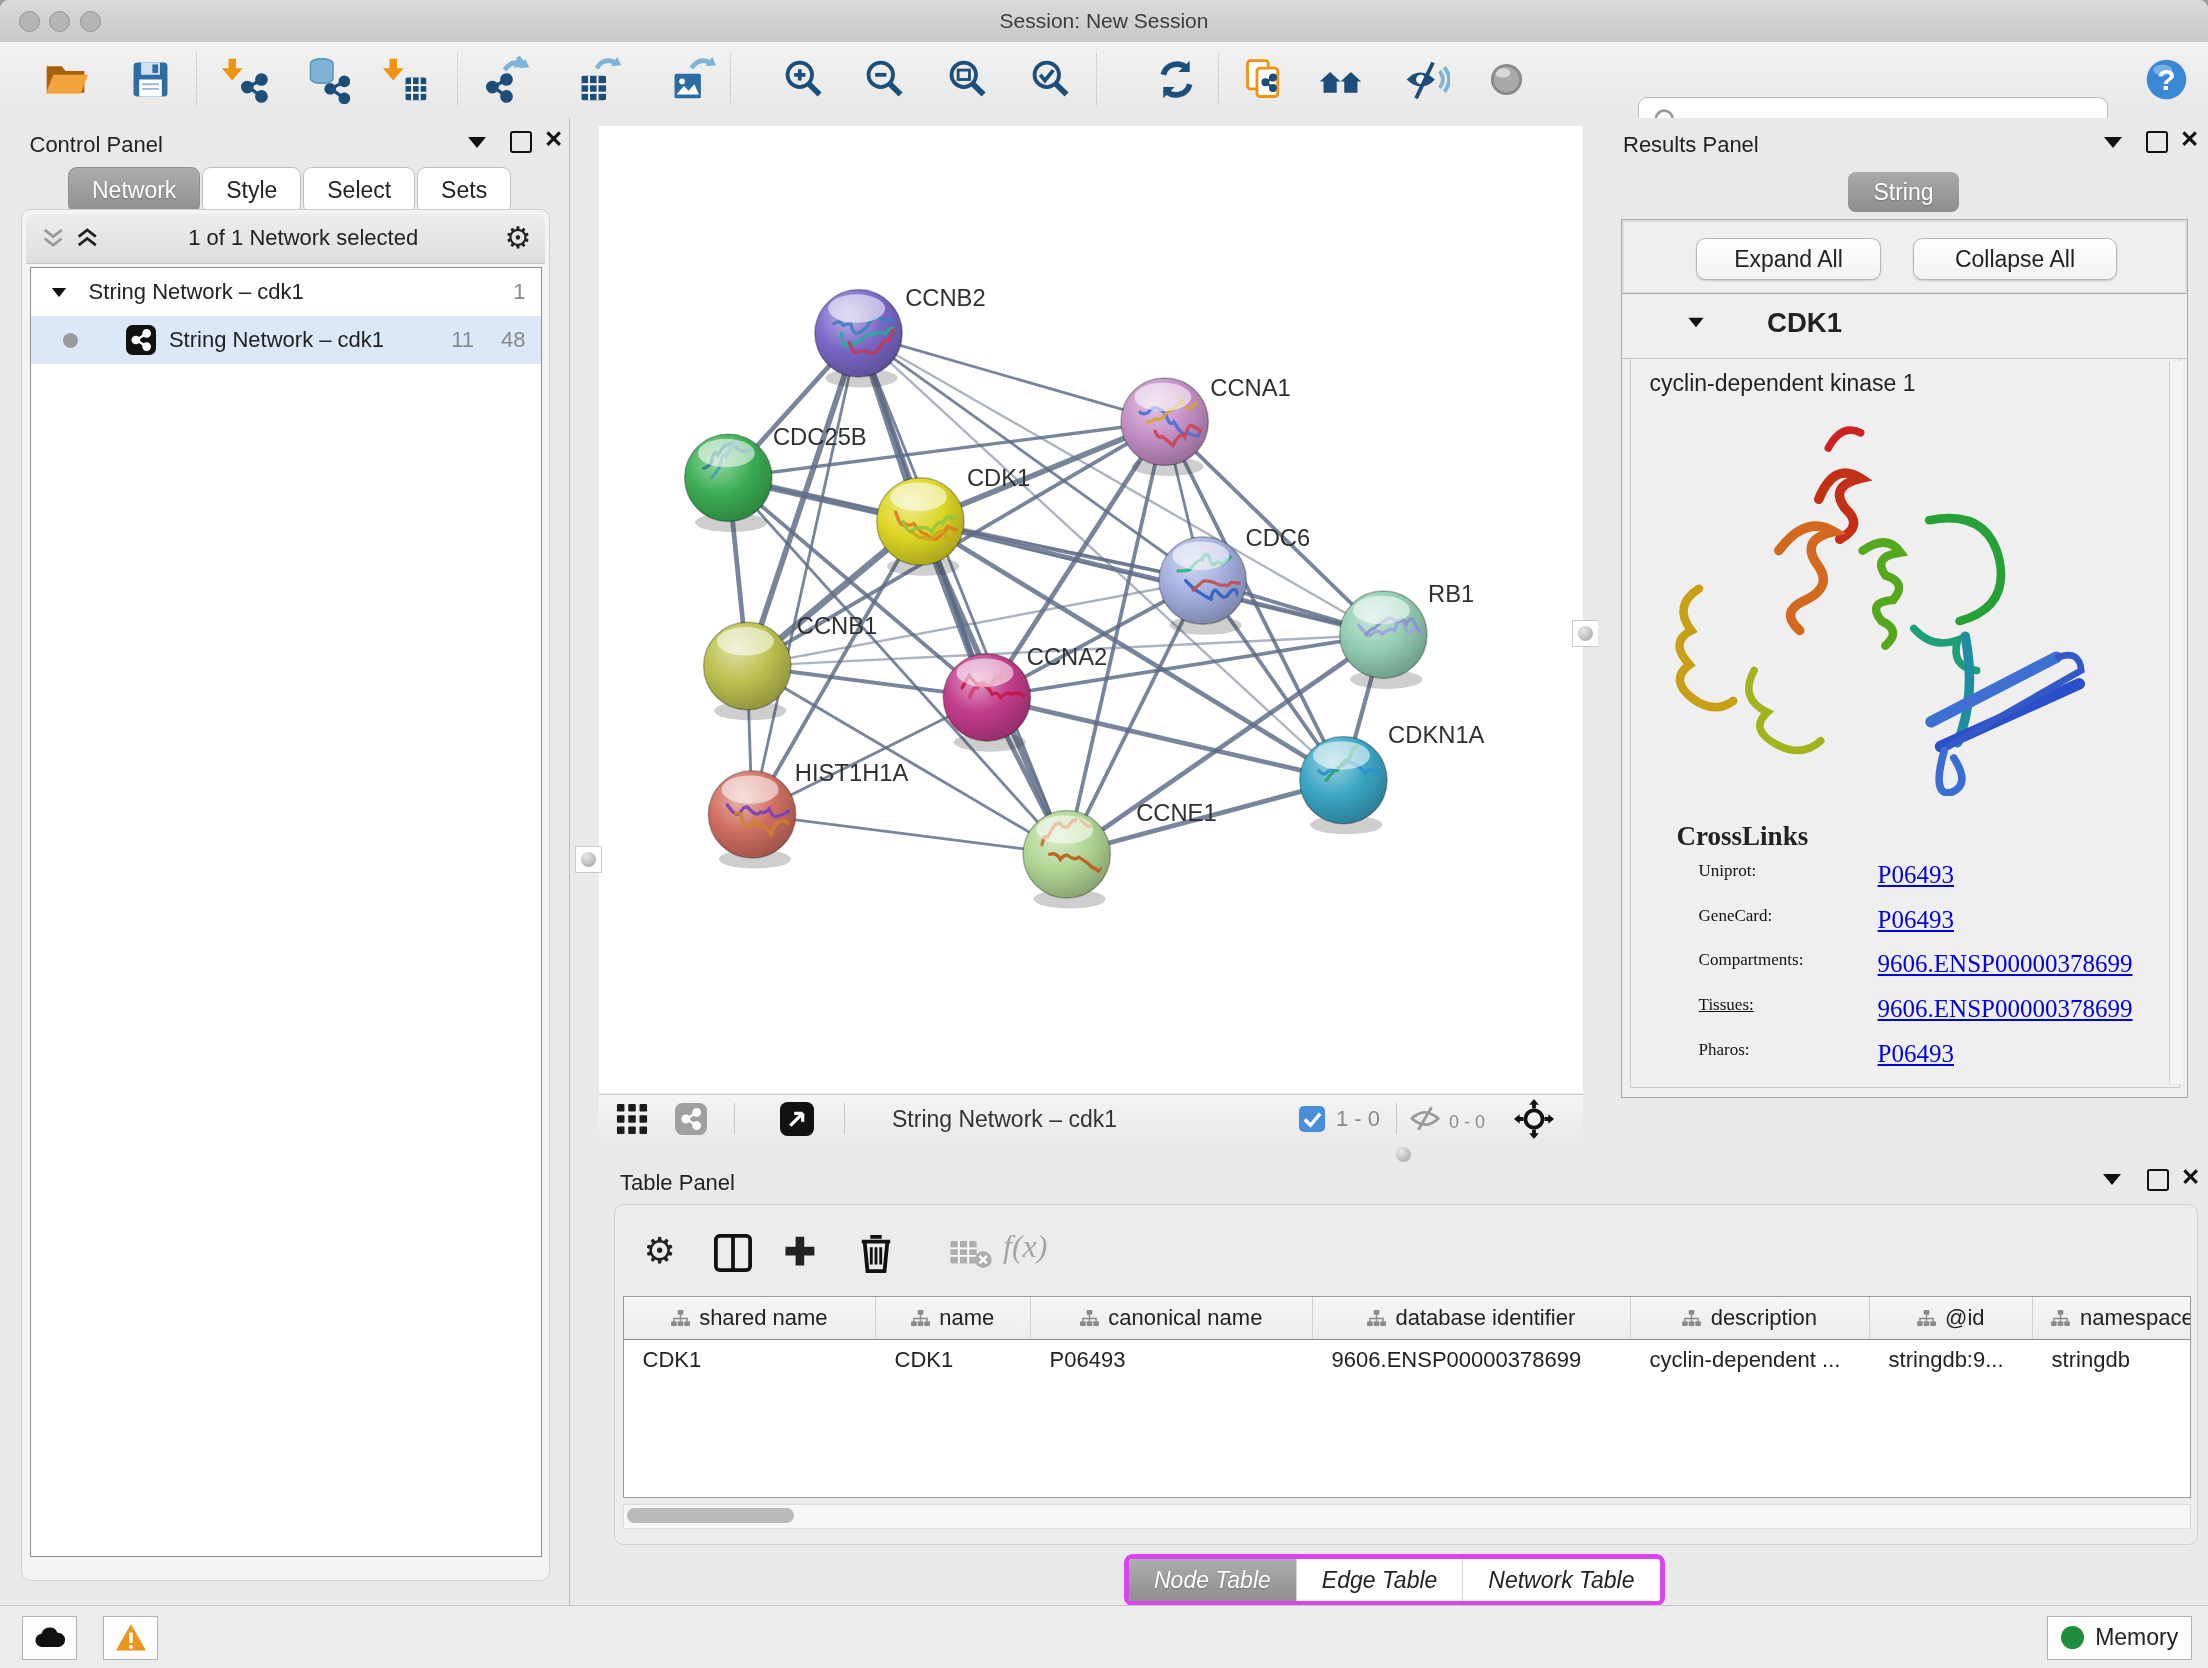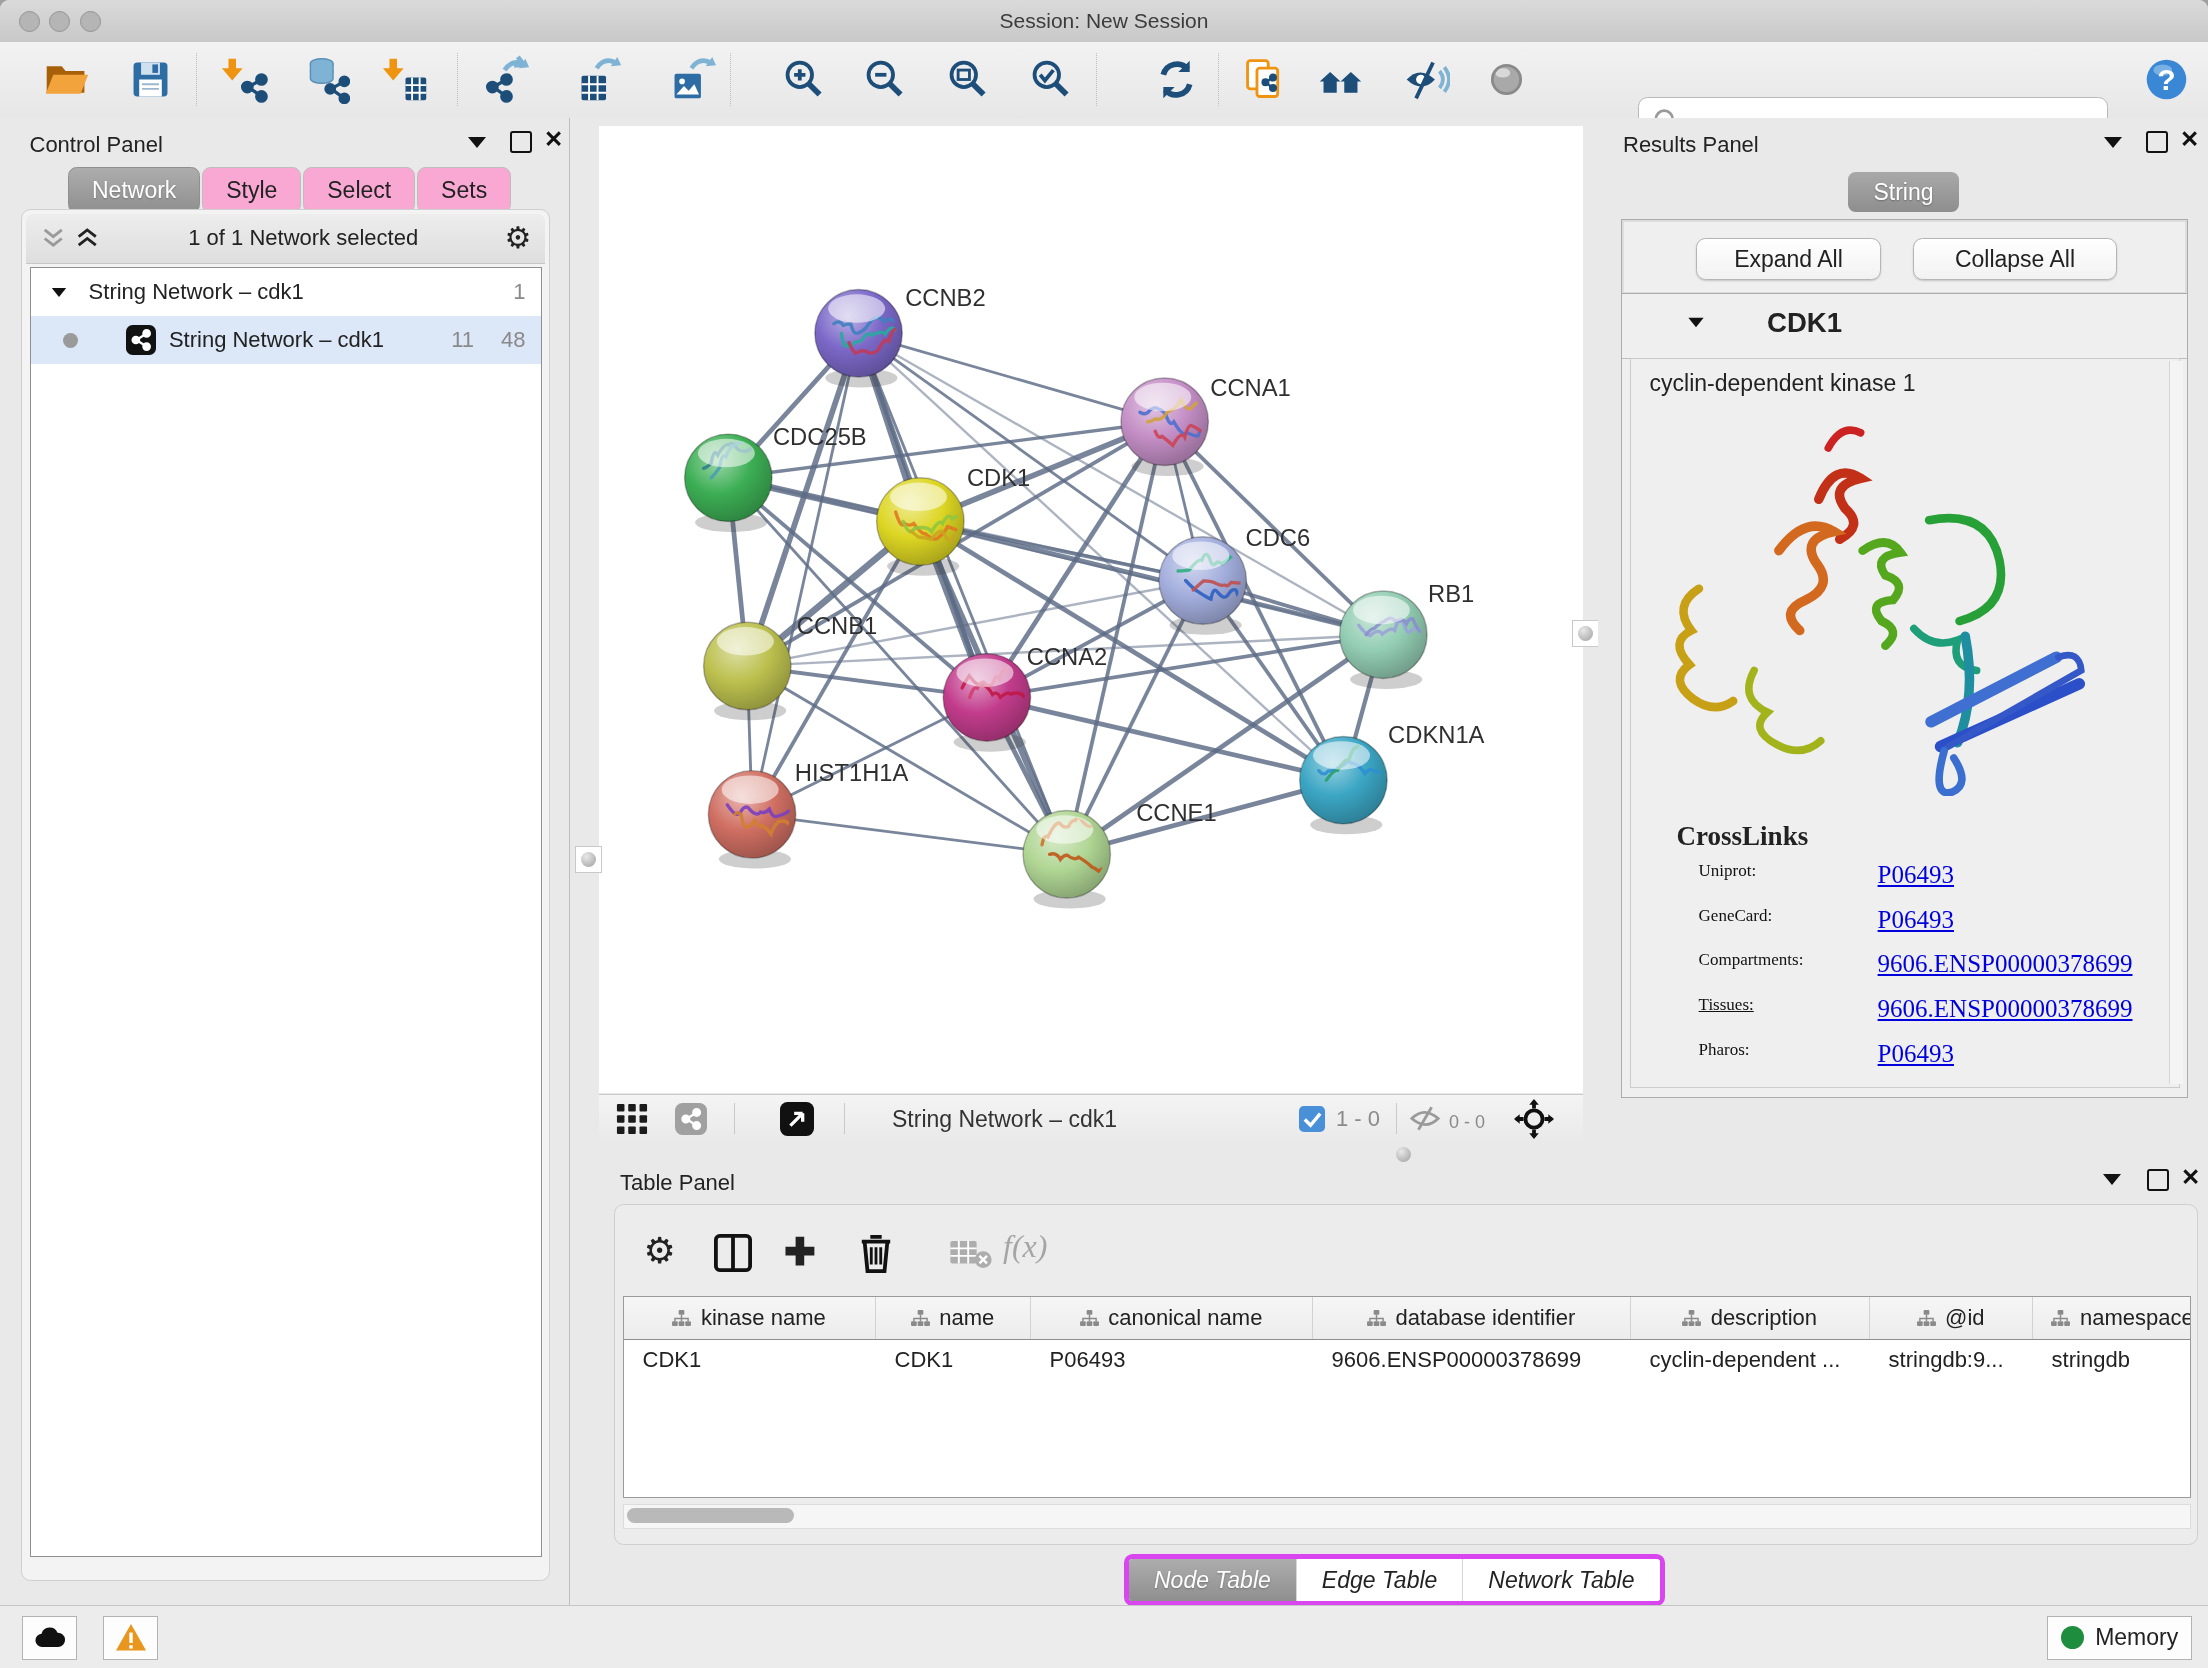--- a/index.html
+++ b/index.html
@@ -19,21 +19,21 @@
   #searchbox{left:1638px;top:55px;width:468px;height:48px;background:#fff;border:1px solid #b9b9b9;
              border-radius:9.5px;display:flex;align-items:center;}
   #searchbox input{border:none;outline:none;font-size:21px;flex:1;font-family:"Liberation Sans",sans-serif;background:transparent;}
   
   .panel-title{font-size:22px;color:#222;}
   .phbtn{font-size:23px;color:#111;line-height:21px;cursor:pointer;}
   .sqbtn{width:18px;height:18px;border:2.4px solid #111;border-radius:2.9px;cursor:pointer;}
   .tri-down{width:0;height:0;border-left:9.5px solid transparent;border-right:9.5px solid transparent;
             border-top:11.4px solid #111;cursor:pointer;}
   
-  .tab{height:44px;padding:0 23px;display:inline-flex;align-items:center;background:#f9a8d4;
+  .tab{height:44px;padding:0 23px;display:inline-flex;align-items:center;background:#ffffff;
        border:1px solid #bdbdbd;border-radius:8.6px;font-size:23px;margin-right:1.9px;cursor:pointer;}
   .tab.active{background:linear-gradient(#adadad,#8f8f8f);color:#fff;border-color:#8f8f8f;
               text-shadow:0 1px 1.9px rgba(0,0,0,.25);}
   
   #control-panel{left:0;top:118px;width:569px;height:1488px;background:#e9e9e9;border-right:1px solid #bdbdbd;}
   #cp-box{left:21px;top:91px;width:527px;height:1370px;background:#f3f3f3;border:1px solid #cfcfcf;border-radius:9.5px;}
   #cp-selbar{left:3.8px;top:3.8px;width:519px;height:49px;background:linear-gradient(#ededed,#dedede);
              border-bottom:1px solid #c6c6c6;border-radius:7.6px 7.6px 0 0;display:flex;align-items:center;}
   #cp-list{left:7.6px;top:57px;width:510px;height:1288px;background:#fff;border:1.4px solid #8f8f8f;}
   .tree-row{height:48px;display:flex;align-items:center;font-size:22px;cursor:pointer;}
@@ -741,21 +741,21 @@
       <div id="tp-table" class="abs">
         <div id="tp-headrow">
             <div class="th" style="width: 252px;">
               <svg width="19" height="17" viewBox="0 0 20 18">
                 <rect x="7" y="0" width="6" height="5" rx="1" fill="#8a8a8a"></rect>
                 <rect x="0" y="12" width="6" height="5" rx="1" fill="#8a8a8a"></rect>
                 <rect x="7" y="12" width="6" height="5" rx="1" fill="#8a8a8a"></rect>
                 <rect x="14" y="12" width="6" height="5" rx="1" fill="#8a8a8a"></rect>
                 <path d="M10 5v4M3 12V9h14v3M10 9v3" stroke="#8a8a8a" stroke-width="1.5" fill="none"></path>
               </svg>
-              <span>kinase name</span>
+              <span>shared name</span>
             </div>
             <div class="th" style="width: 155px;">
               <svg width="19" height="17" viewBox="0 0 20 18">
                 <rect x="7" y="0" width="6" height="5" rx="1" fill="#8a8a8a"></rect>
                 <rect x="0" y="12" width="6" height="5" rx="1" fill="#8a8a8a"></rect>
                 <rect x="7" y="12" width="6" height="5" rx="1" fill="#8a8a8a"></rect>
                 <rect x="14" y="12" width="6" height="5" rx="1" fill="#8a8a8a"></rect>
                 <path d="M10 5v4M3 12V9h14v3M10 9v3" stroke="#8a8a8a" stroke-width="1.5" fill="none"></path>
               </svg>
               <span>name</span>

